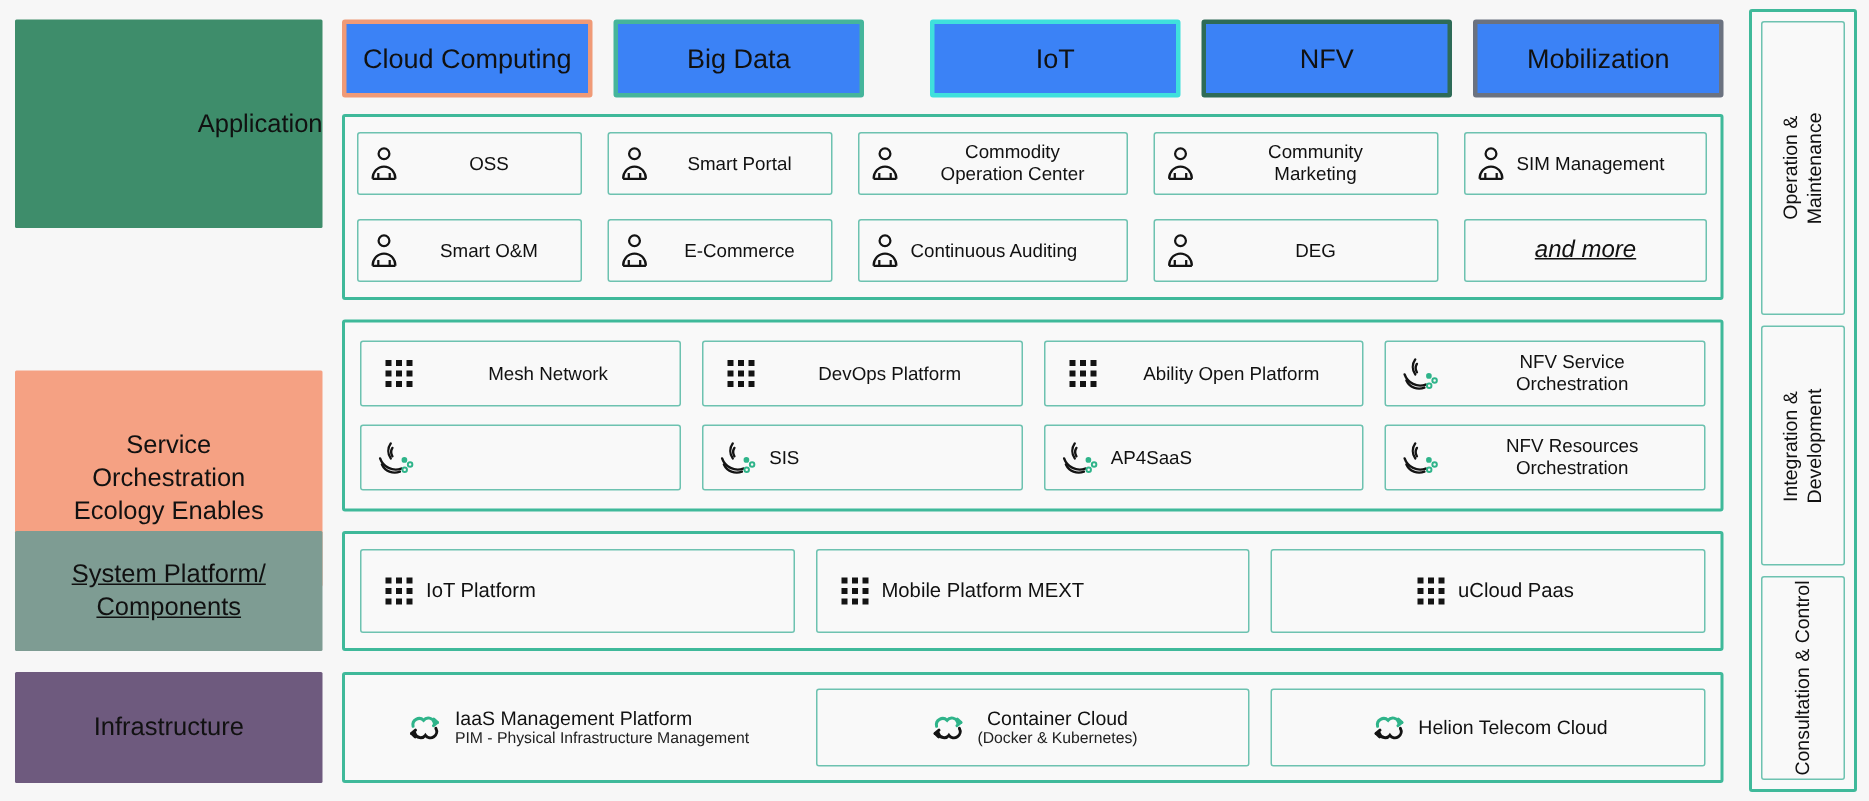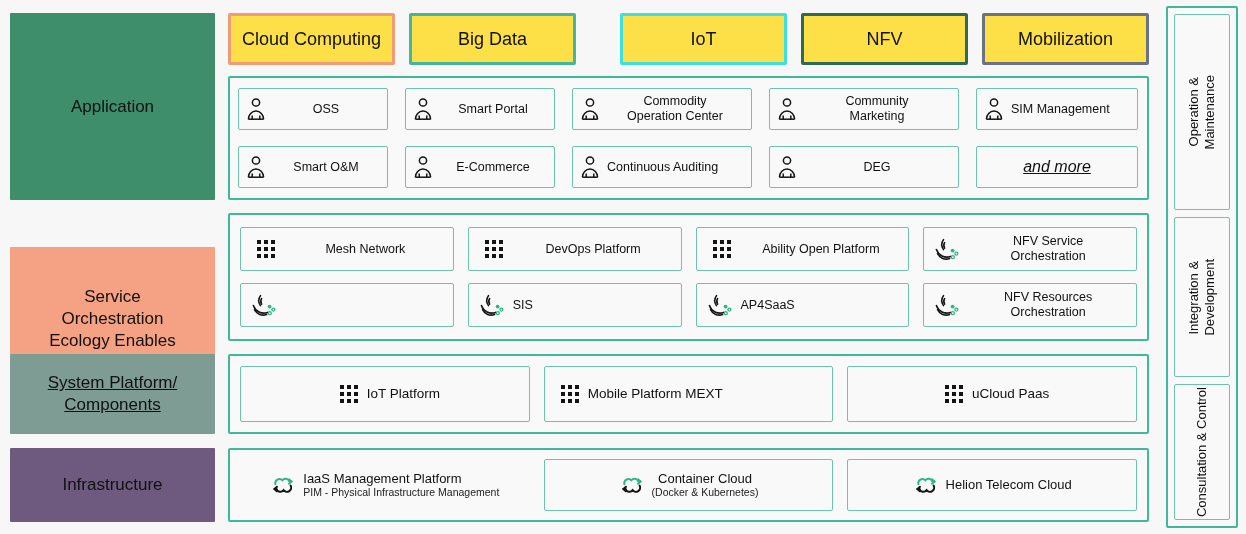--- a/index.html
+++ b/index.html
@@ -19,21 +19,21 @@
   .layer-label {
     position: absolute;
     left: 10px; width: 205px;
     display: flex; align-items: center; justify-content: center;
     text-align: center;
     color: #111;
     font-size: 17px;
     line-height: 1.28;
     border-radius: 1px;
   }
-  .layer-label.app  { top: 13px;  height: 187px; background: #3e8d6b; }
+  .layer-label.app  { top: 13px;  height: 139px; background: #3e8d6b; justify-content: flex-end; }
   .layer-label.svc  { top: 213px; height: 144px; background: #f5a183; margin-top: 34px; }
   .layer-label.sys  { top: 354px; height: 80px;  background: #7e9c93; text-decoration: underline; }
   .layer-label.inf  { top: 448px; height: 74px;  background: #6e5a7e; }
 
   
   .panel {
     position: absolute;
     left: 228px; width: 921px;
     background: #f9f9f9;
     border: 2px solid #3fb99a;
@@ -47,21 +47,21 @@
   
   .tabs {
     position: absolute;
     left: 228px; top: 13px;
     width: 921px; height: 52px;
     display: flex; gap: 14px;
   }
   .tab {
     flex: 1;
     display: flex; align-items: center; justify-content: center;
-    background: #fde047;
+    background: #3b82f6;
     border: 3px solid #3fb99a;
     border-radius: 2px;
     font-size: 18px;
     color: #111;
   }
 
   
   .cell {
     background: #f9f9f9;
     border: 1.5px solid #6dc2b0;
@@ -435,21 +435,21 @@
   <circle cx="18.6" cy="13.6" r="1.9" fill="#2fb48a"></circle>
   <circle cx="22.4" cy="16.6" r="1.5" fill="none" stroke="#2fb48a" stroke-width="1.3"></circle>
   <circle cx="18.8" cy="20.2" r="1.5" fill="none" stroke="#2fb48a" stroke-width="1.3"></circle>
 </svg></span>
       <span class="txt" style="white-space:pre-line">NFV Resources
 Orchestration</span>
     </div>
   </div>
 
   <div class="sys-grid">
-    <div class="cell" style="justify-content:center">
+    <div class="cell" style="justify-content:flex-start">
       <span class="icon dots">
           <span class="dots-grid">
             <i></i>
             <i></i>
             <i></i>
             <i></i>
             <i></i>
             <i></i>
             <i></i>
             <i></i>

